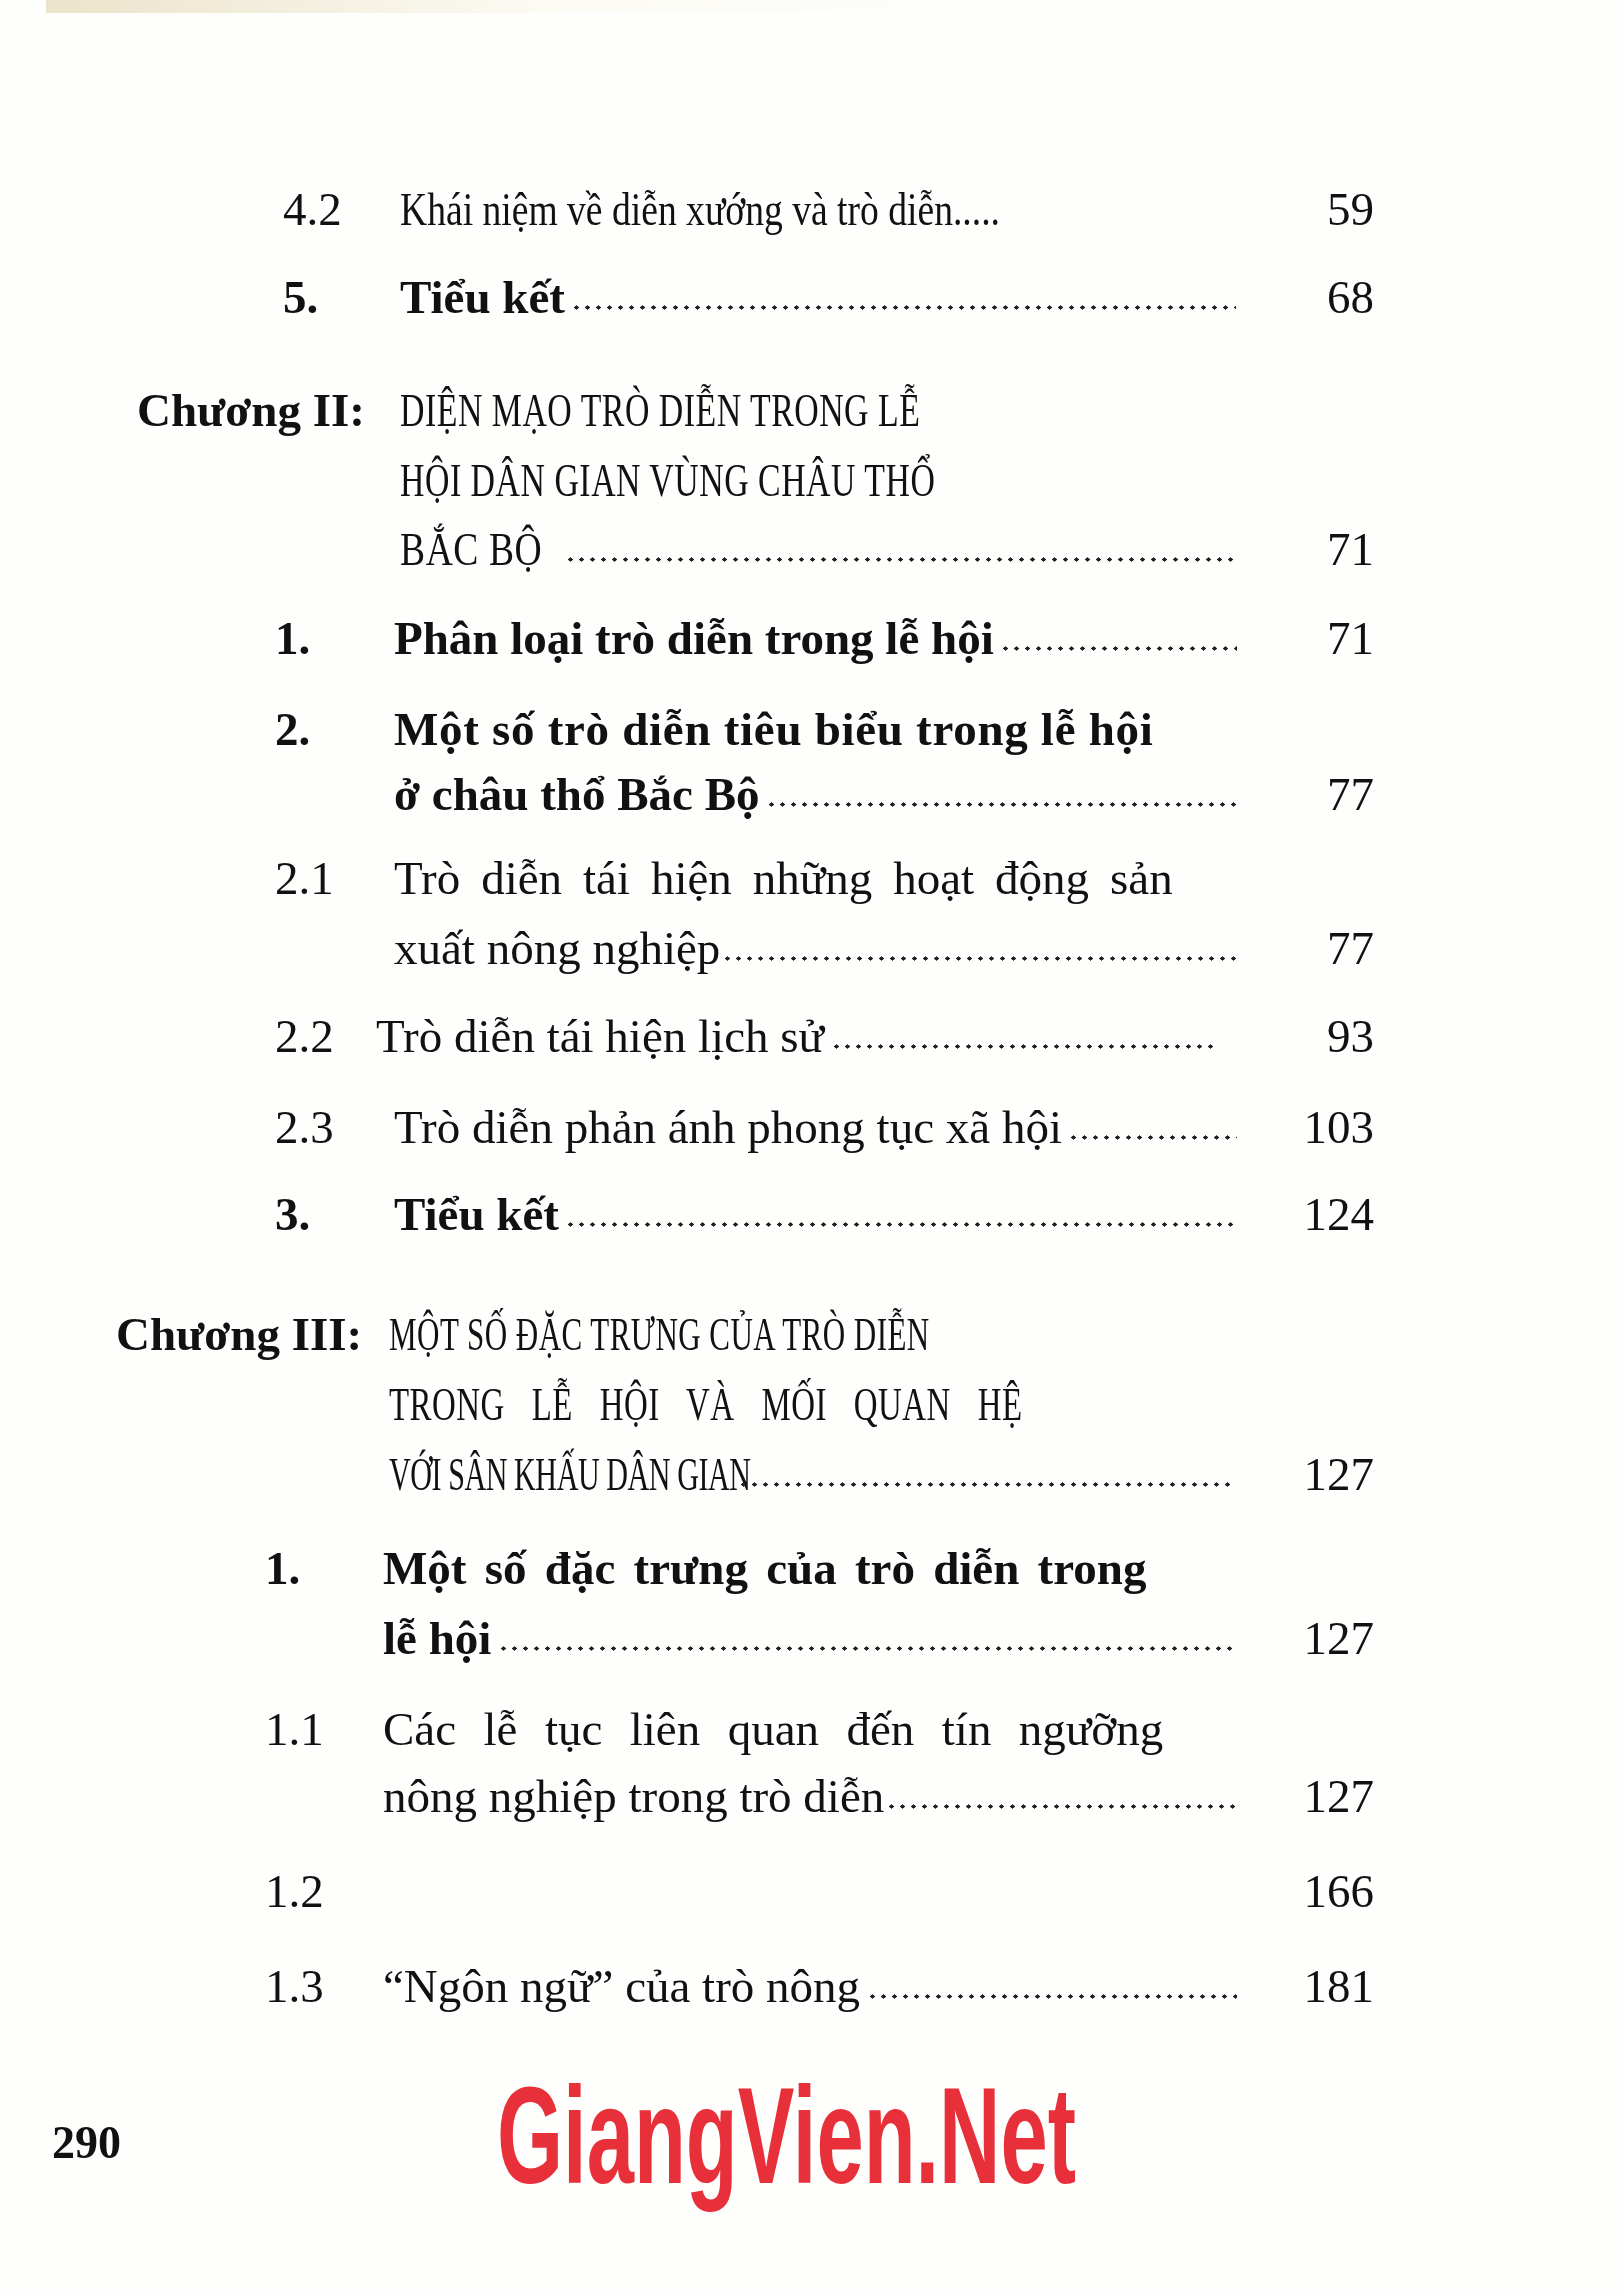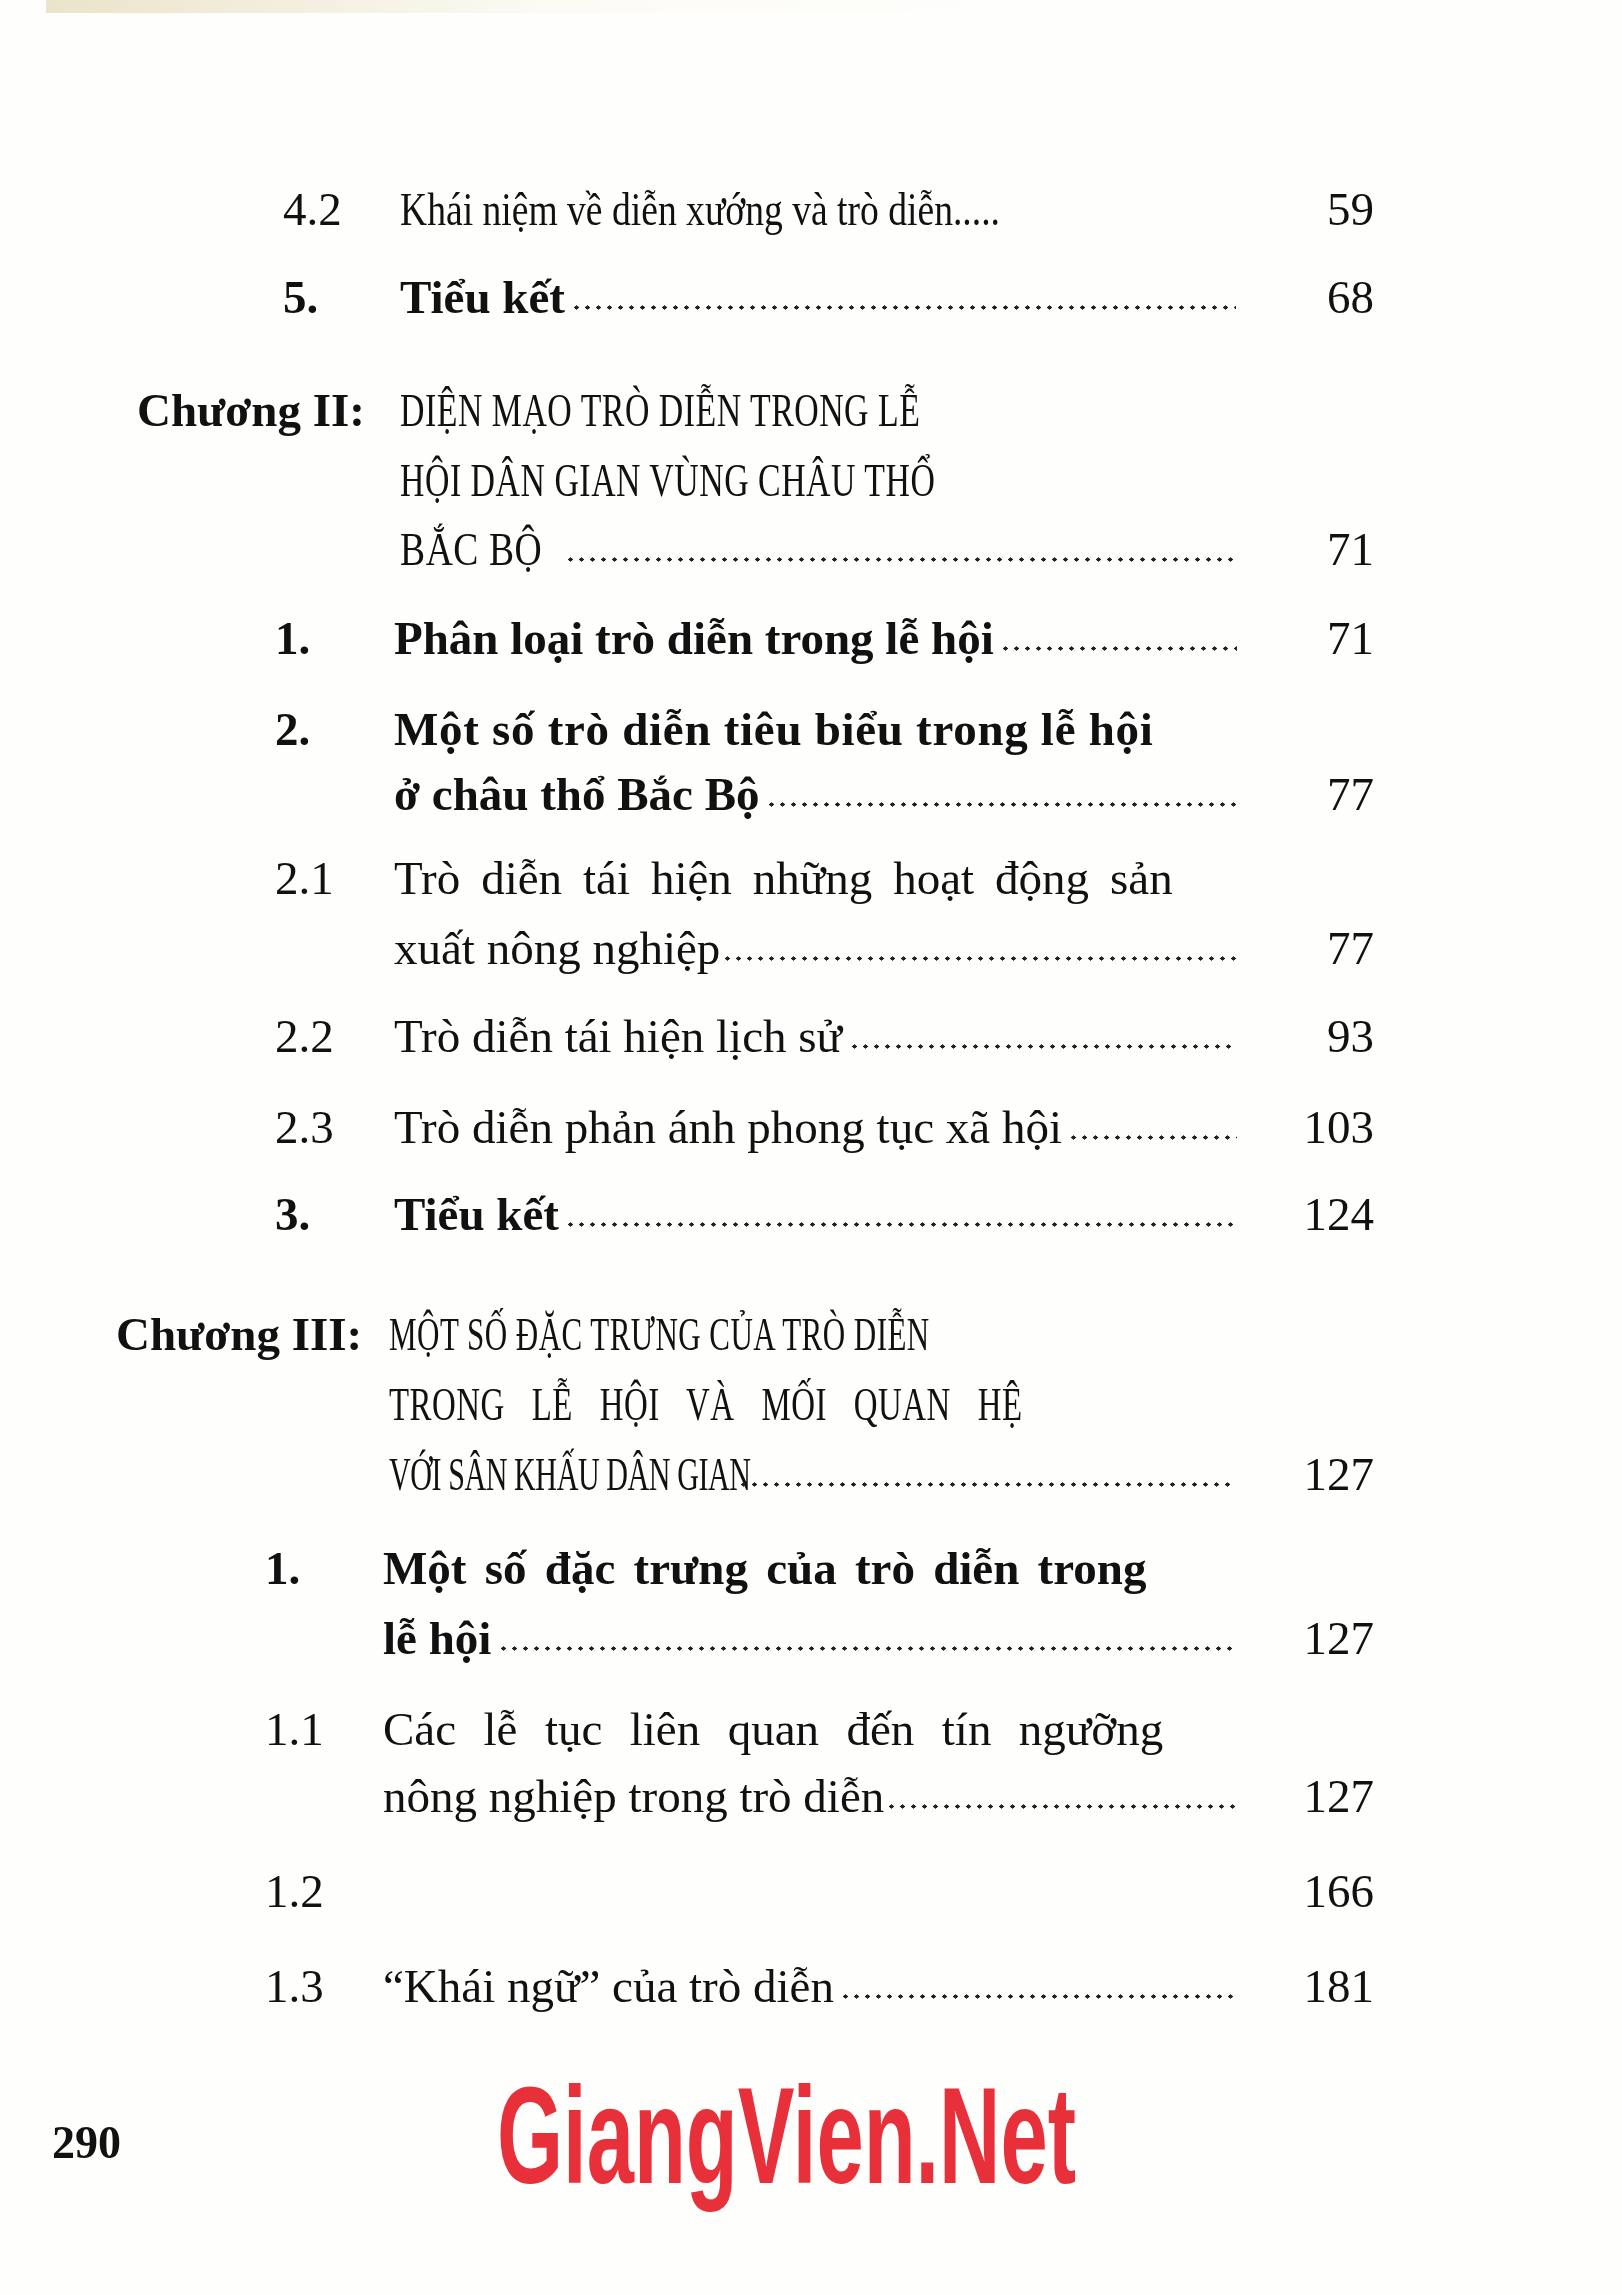--- a/index.html
+++ b/index.html
@@ -120,21 +120,21 @@
     <div class="txt" style="left:394px;width:843px;">
       <span class="t">xuất nông nghiệp</span>
       <span class="leader" style="margin-left:1.3px;"></span>
     </div>
     <span class="page" style="left:1282px;">77</span>
   </div>
 </div>
 
 <div class="line" style="left:0;top:1007px;width:1622px;">
   <span class="num" style="left:275px;">2.2</span>
-  <div class="txt" style="left:394px;width:843px;">
+  <div class="txt" style="left:376px;width:843px;">
     <span class="t">Trò diễn tái hiện lịch sử</span>
     <span class="leader"></span>
   </div>
   <span class="page" style="left:1282px;">93</span>
 </div>
 
 <div class="line" style="left:0;top:1098px;width:1308px;">
   <span class="num" style="left:275px;">2.3</span>
   <div class="txt" style="left:394px;width:843px;">
     <span class="t">Trò diễn phản ánh phong tục xã hội</span>
@@ -206,21 +206,21 @@
 </div>
 
 <div class="line" style="left:0;top:1862px;width:1622px;">
   <span class="num" style="left:265px;">1.2</span>
   <span class="page" style="left:1282px;">166</span>
 </div>
 
 <div class="line" style="left:0;top:1957px;width:1622px;">
   <span class="num" style="left:265px;">1.3</span>
   <div class="txt" style="left:383px;width:854px;">
-    <span class="t">“Khái ngữ” của trò diễn</span>
+    <span class="t">“Ngôn ngữ” của trò nông</span>
     <span class="leader"></span>
   </div>
   <span class="page" style="left:1282px;">181</span>
 </div>
 
 <div class="folio">290</div>
 <div class="watermark">
   <span>GiangVien.Net</span>
 </div>
 

